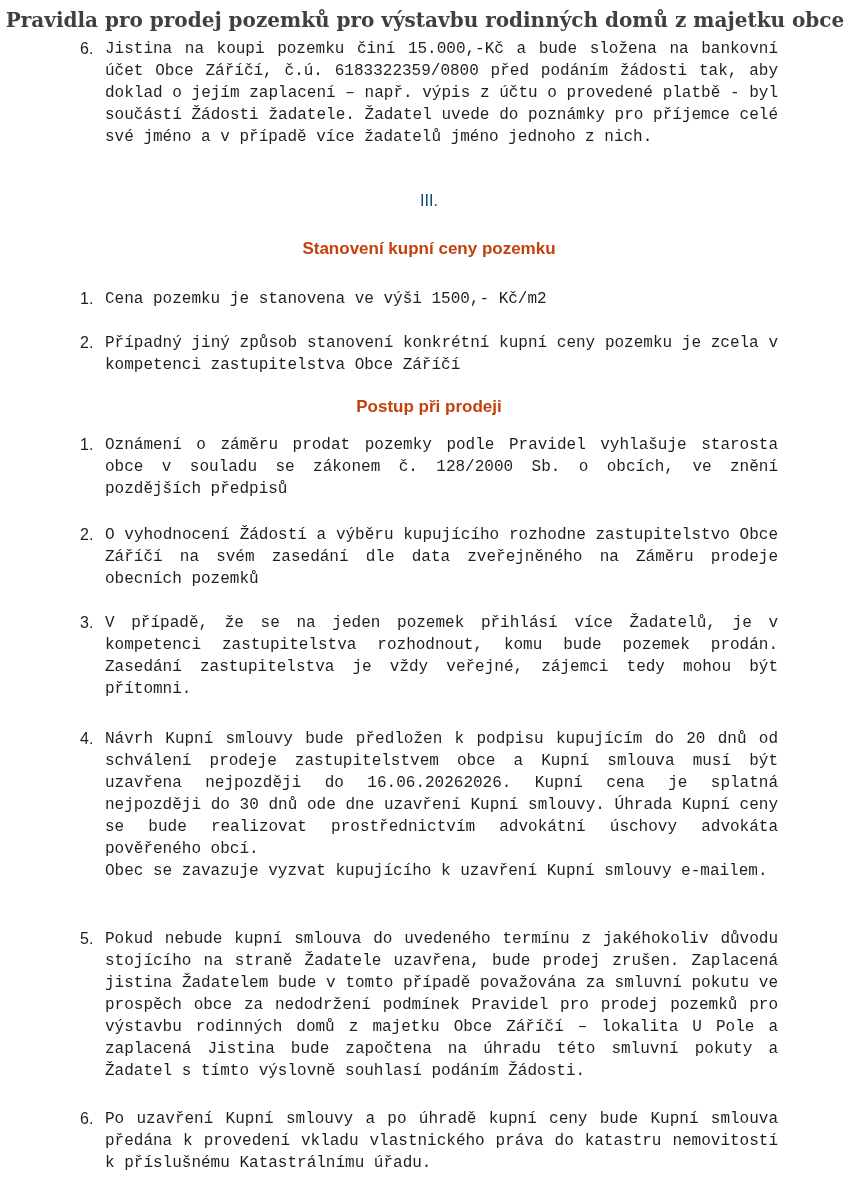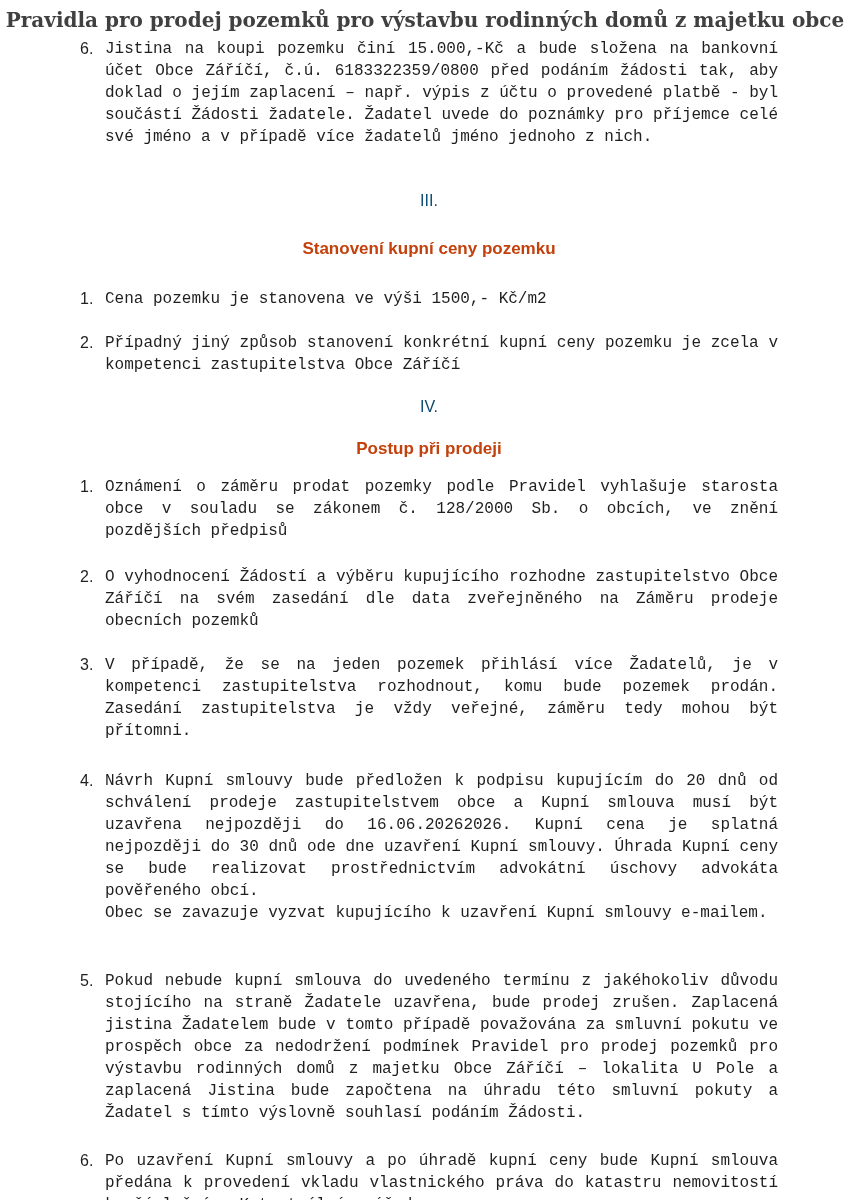--- a/index.html
+++ b/index.html
@@ -111,41 +111,40 @@
       </div>
     </div>
 
     <div class="item mb20">
       <span class="num">2.</span>
       <div class="body">
         <p>Případný jiný způsob stanovení konkrétní kupní ceny pozemku je zcela v kompetenci zastupitelstva Obce Záříčí</p>
       </div>
     </div>
 
-    <div class="roman mb20">IV.</div>
     <div class="sec-heading mb16">Postup při prodeji</div>
 
     <div class="item mb24">
       <span class="num">1.</span>
       <div class="body">
         <p>Oznámení o záměru prodat pozemky podle Pravidel vyhlašuje starosta obce v souladu se zákonem č. 128/2000 Sb. o obcích, ve znění pozdějších předpisů</p>
       </div>
     </div>
 
     <div class="item mb22">
       <span class="num">2.</span>
       <div class="body">
         <p>O vyhodnocení Žádostí a výběru kupujícího rozhodne zastupitelstvo Obce Záříčí na svém zasedání dle data zveřejněného na Záměru prodeje obecních pozemků</p>
       </div>
     </div>
 
     <div class="item mb28">
       <span class="num">3.</span>
       <div class="body">
-        <p>V případě, že se na jeden pozemek přihlásí více Žadatelů, je v kompetenci zastupitelstva rozhodnout, komu bude pozemek prodán. Zasedání zastupitelstva je vždy veřejné, záměru tedy mohou být přítomni.</p>
+        <p>V případě, že se na jeden pozemek přihlásí více Žadatelů, je v kompetenci zastupitelstva rozhodnout, komu bude pozemek prodán. Zasedání zastupitelstva je vždy veřejné, zájemci tedy mohou být přítomni.</p>
       </div>
     </div>
 
     <div class="item mb46">
       <span class="num">4.</span>
       <div class="body">
         <p>Návrh Kupní smlouvy bude předložen k podpisu kupujícím do 20 dnů od schválení prodeje zastupitelstvem obce a Kupní smlouva musí být uzavřena nejpozději do 16.06.20262026. Kupní cena je splatná nejpozději do 30 dnů ode dne uzavření Kupní smlouvy. Úhrada Kupní ceny se bude realizovat prostřednictvím advokátní úschovy advokáta pověřeného obcí.</p>
         <p class="second">Obec se zavazuje vyzvat kupujícího k uzavření Kupní smlouvy e-mailem.</p>
       </div>
     </div>

